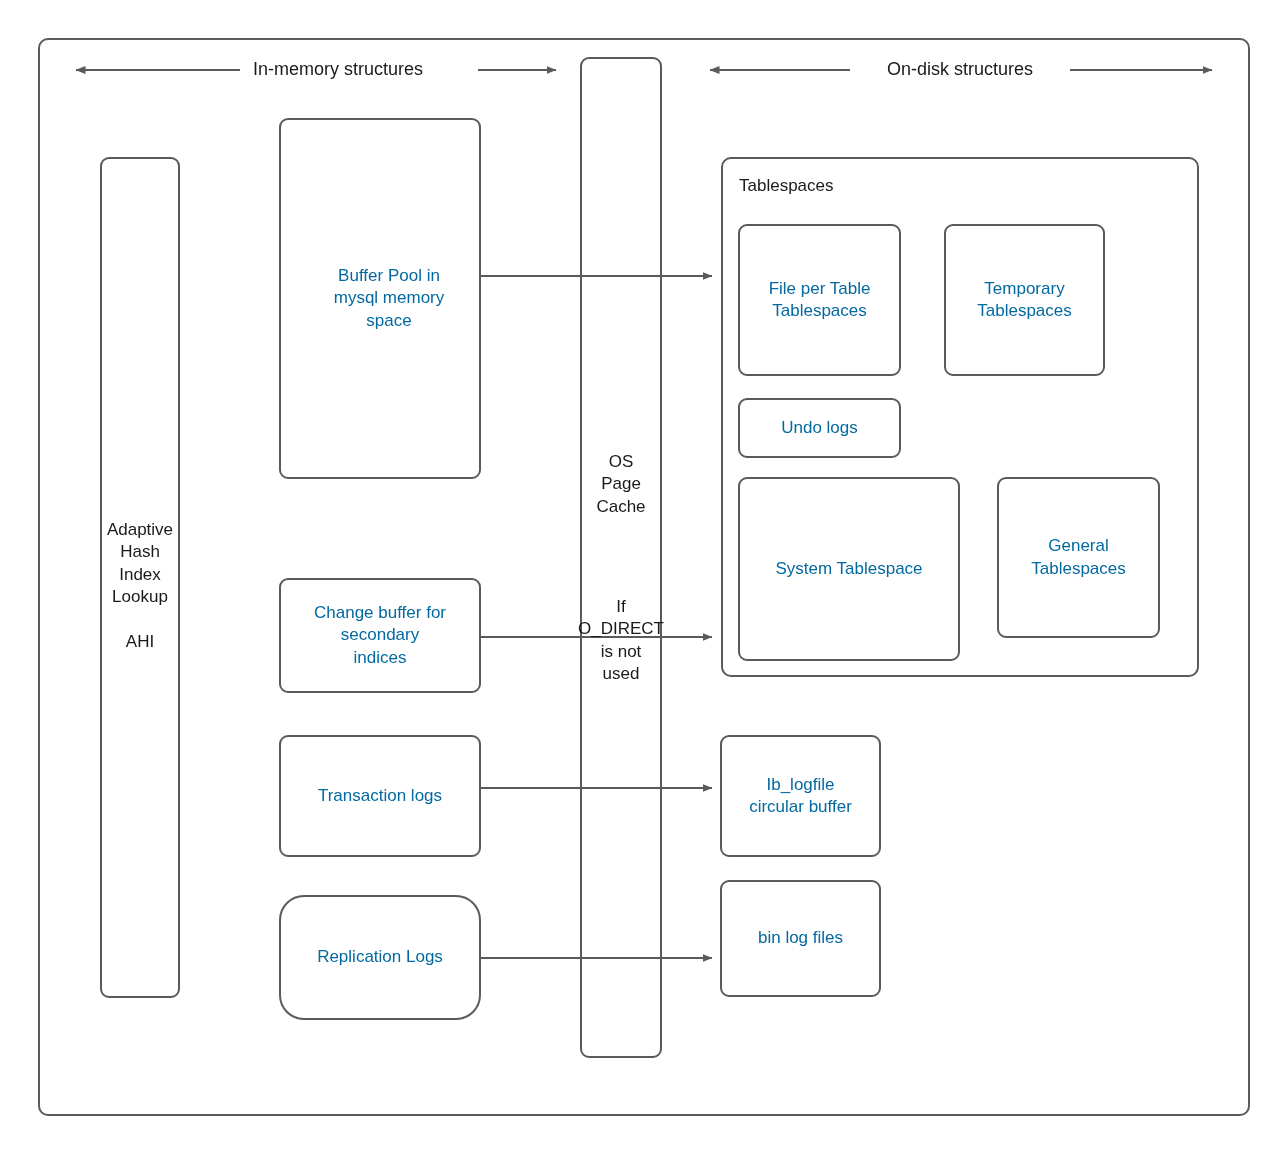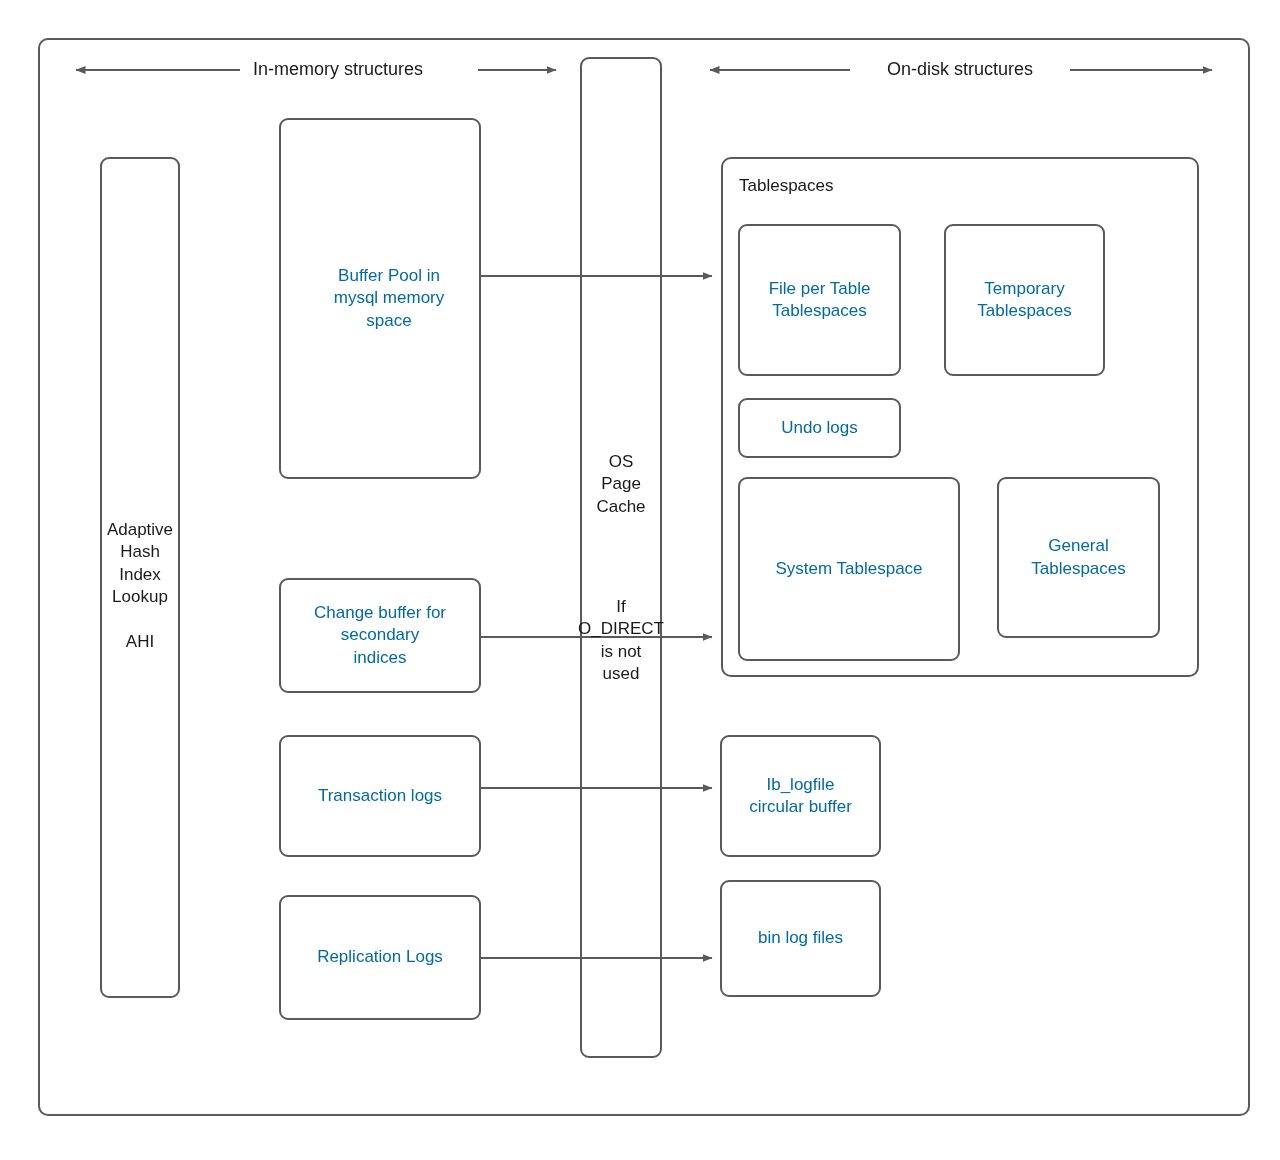--- a/index.html
+++ b/index.html
@@ -142,21 +142,21 @@
   <div class="box" style="left:279px; top:118px; width:202px; height:361px;padding-left:20px;">Buffer Pool in
 mysql memory
 space</div>
 
   <div class="box" style="left:279px; top:578px; width:202px; height:115px;">Change buffer for
 secondary
 indices</div>
 
   <div class="box" style="left:279px; top:735px; width:202px; height:122px;">Transaction logs</div>
 
-  <div class="box" style="left:279px; top:895px; width:202px; height:125px;">Replication Logs</div>
+  <div class="box" style="left:279px; top:895px; width:202px; height:125px;border-radius:25px;">Replication Logs</div>
 
   <div class="box" style="left:580px; top:57px; width:82px; height:1001px;"></div>
   <div class="overflow-text" style="left:561px; top:451px; width:120px;">OS
 Page
 Cache</div>
   <div class="overflow-text" style="left:561px; top:596px; width:120px;">If
 O_DIRECT
 is not
 used</div>
 

